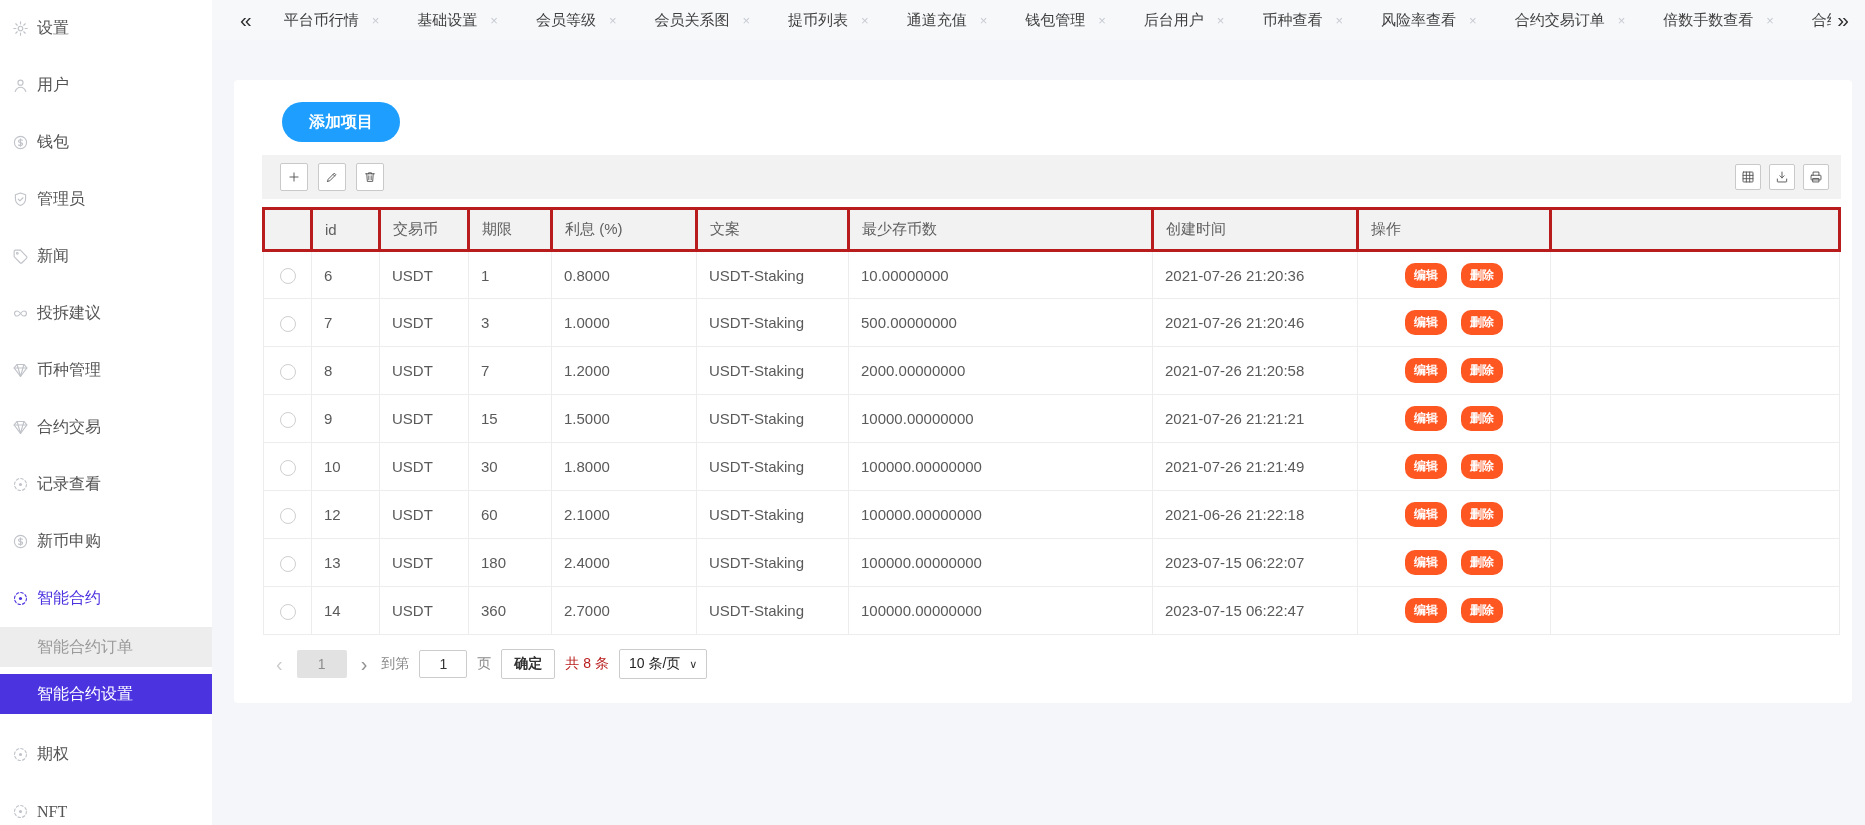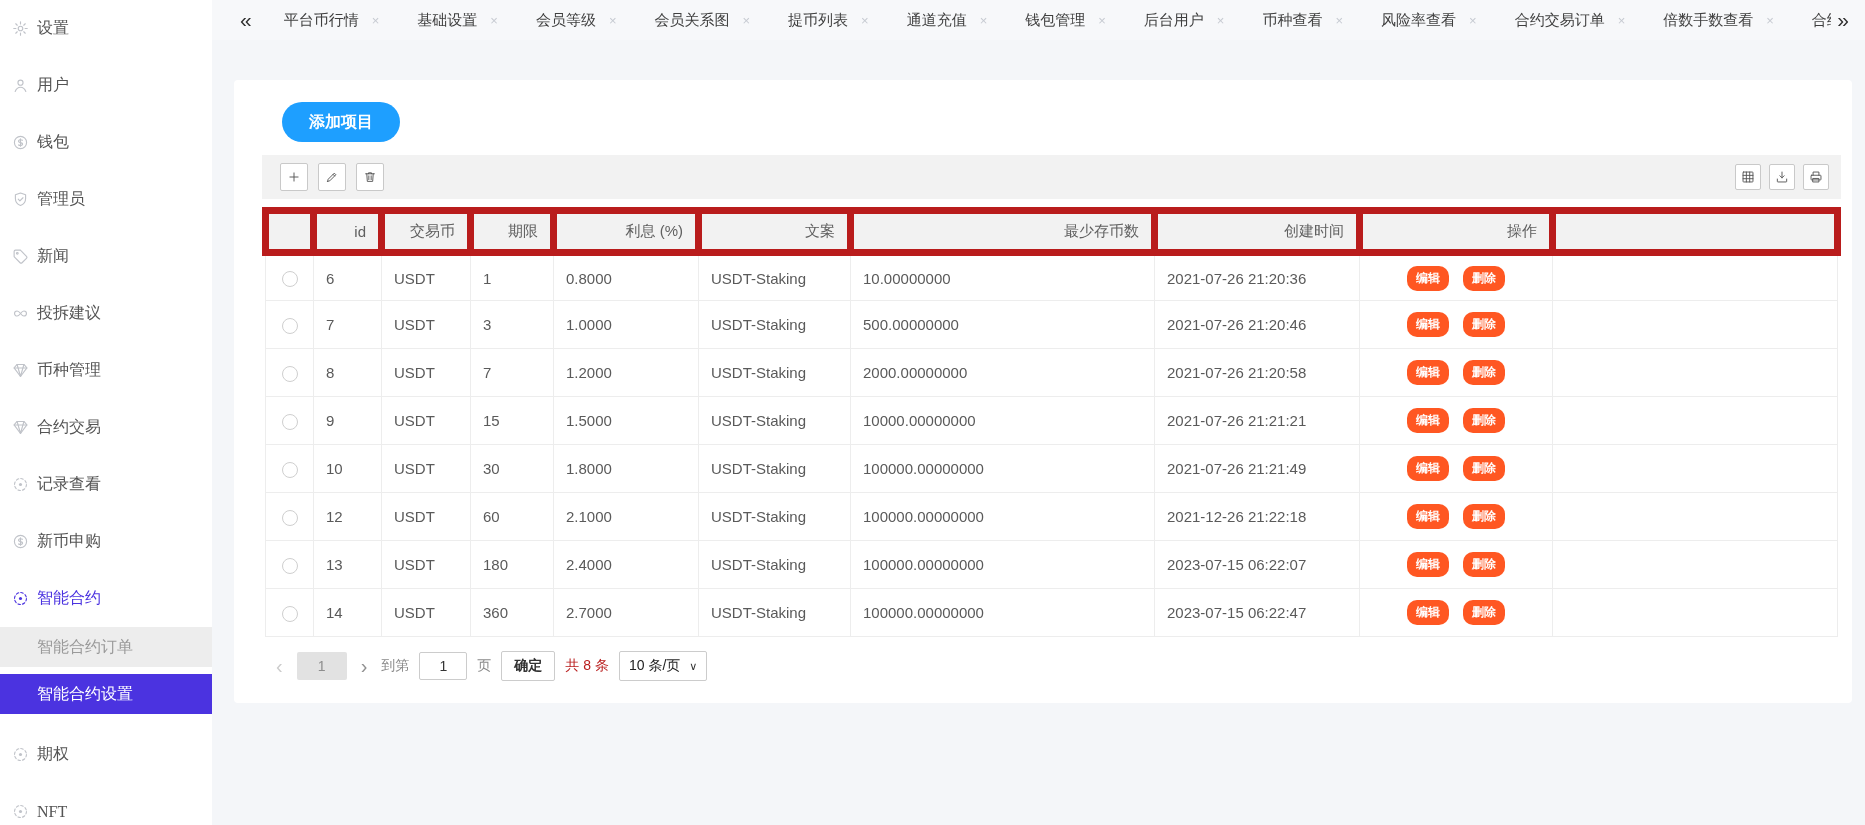--- a/index.html
+++ b/index.html
@@ -46,21 +46,21 @@
 
   .grid-toolbar { background:#f2f2f2; height:44px; display:flex; align-items:center;
                   padding:0 12px 0 18px; margin-bottom:8px; }
   .tool-btn { width:28px; height:28px; background:#fff; border:1px solid #c9c9c9; border-radius:2px;
               margin-right:10px; padding:6px; color:#555; cursor:pointer; }
   .toolbar-right { margin-left:auto; display:flex; gap:8px; }
   .toolbar-right .tool-btn { width:26px; height:26px; margin:0; padding:5px; }
 
   table.grid { width:100%; border-collapse:collapse; table-layout:fixed; font-size:15px; color:#5a5a5a; }
   table.grid th { background:#f2f2f2; height:42px; font-weight:normal; color:#606060;
-                  text-align:right; padding:0 12px; border:7px solid #b91c1c; }
+                  text-align:left; padding:0 12px; border:3px solid #b91c1c; }
   table.grid td { height:48px; padding:0 12px; border:1px solid #ededed; background:#fff;
                   overflow:hidden; white-space:nowrap; }
   th.c-actions, td.c-actions { text-align:center; }
   .radio { display:inline-block; width:16px; height:16px; border:1px solid #cfcfcf;
            border-radius:50%; background:#fff; cursor:pointer; vertical-align:middle; }
   .btn-mini { background:#ff5722; color:#fff; border:none; border-radius:10px; padding:4px 9px;
               font-size:12px; font-weight:bold; margin:0 5px; cursor:pointer; font-family:inherit; }
 
   
   .pagination { display:flex; align-items:center; margin-top:14px; padding-left:10px;
@@ -508,21 +508,21 @@
             </tr>
 
             <tr>
               <td style="text-align:center"><span class="radio"></span></td>
               <td>12</td>
               <td>USDT</td>
               <td>60</td>
               <td>2.1000</td>
               <td>USDT-Staking</td>
               <td>100000.00000000</td>
-              <td>2021-12-26 21:22:18</td>
+              <td>2021-06-26 21:22:18</td>
               <td class="c-actions">
                 <button class="btn-mini">编辑</button>
                 <button class="btn-mini">删除</button>
               </td>
               <td></td>
             </tr>
 
             <tr>
               <td style="text-align:center"><span class="radio"></span></td>
               <td>13</td>

